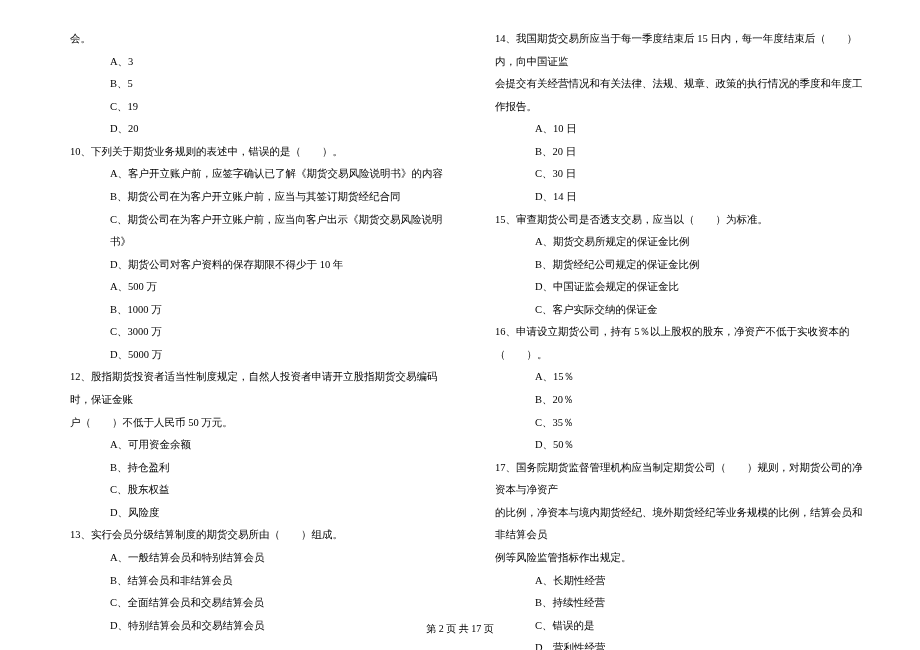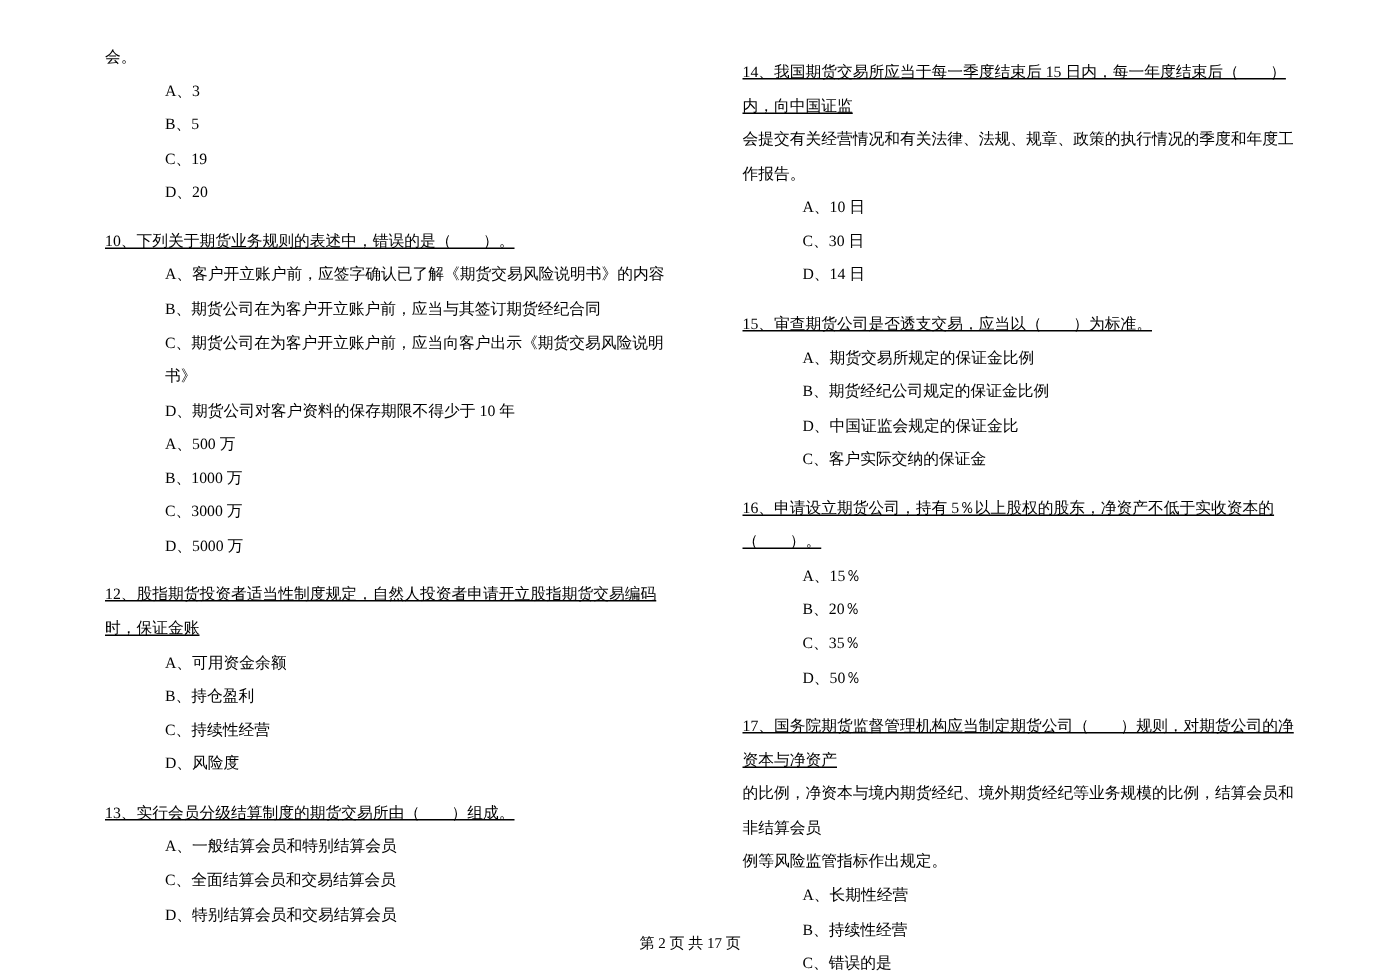--- a/index.html
+++ b/index.html
@@ -22,22 +22,21 @@
       gap: 50px;
     }
     .col {
       flex: 1;
       line-height: 2.15;
     }
     .line {
       white-space: normal;
     }
     .q-line {
-      margin-top: 10px;
-      text-decoration: underline;
+      margin-top: 0;
     }
     .opt-line {
       padding-left: 40px;
     }
     .footer {
       position: absolute;
       bottom: 14px;
       left: 0;
       right: 0;
       text-align: center;
@@ -63,35 +62,38 @@
     <div class="line opt-line">B、期货公司在为客户开立账户前，应当与其签订期货经纪合同</div>
     <div class="line opt-line">C、期货公司在为客户开立账户前，应当向客户出示《期货交易风险说明书》</div>
     <div class="line opt-line">D、期货公司对客户资料的保存期限不得少于 10 年</div>
 
     <div class="line opt-line">A、500 万</div>
     <div class="line opt-line">B、1000 万</div>
     <div class="line opt-line">C、3000 万</div>
     <div class="line opt-line">D、5000 万</div>
 
     <div class="line q-line">12、股指期货投资者适当性制度规定，自然人投资者申请开立股指期货交易编码时，保证金账</div>
+    <div class="line">户（　　）不低于人民币 50 万元。</div>
     <div class="line opt-line">A、可用资金余额</div>
     <div class="line opt-line">B、持仓盈利</div>
-    <div class="line opt-line">C、持续性经营</div>
+    <div class="line opt-line">C、股东权益</div>
     <div class="line opt-line">D、风险度</div>
 
     <div class="line q-line">13、实行会员分级结算制度的期货交易所由（　　）组成。</div>
     <div class="line opt-line">A、一般结算会员和特别结算会员</div>
+    <div class="line opt-line">B、结算会员和非结算会员</div>
     <div class="line opt-line">C、全面结算会员和交易结算会员</div>
     <div class="line opt-line">D、特别结算会员和交易结算会员</div>
   </div>
 
   <div class="col col-right">
     <div class="line q-line">14、我国期货交易所应当于每一季度结束后 15 日内，每一年度结束后（　　）内，向中国证监</div>
     <div class="line">会提交有关经营情况和有关法律、法规、规章、政策的执行情况的季度和年度工作报告。</div>
     <div class="line opt-line">A、10 日</div>
+    <div class="line opt-line">B、20 日</div>
     <div class="line opt-line">C、30 日</div>
     <div class="line opt-line">D、14 日</div>
 
     <div class="line q-line">15、审查期货公司是否透支交易，应当以（　　）为标准。</div>
     <div class="line opt-line">A、期货交易所规定的保证金比例</div>
     <div class="line opt-line">B、期货经纪公司规定的保证金比例</div>
     <div class="line opt-line">D、中国证监会规定的保证金比</div>
     <div class="line opt-line">C、客户实际交纳的保证金</div>
 
     <div class="line q-line">16、申请设立期货公司，持有 5％以上股权的股东，净资产不低于实收资本的（　　）。</div>

